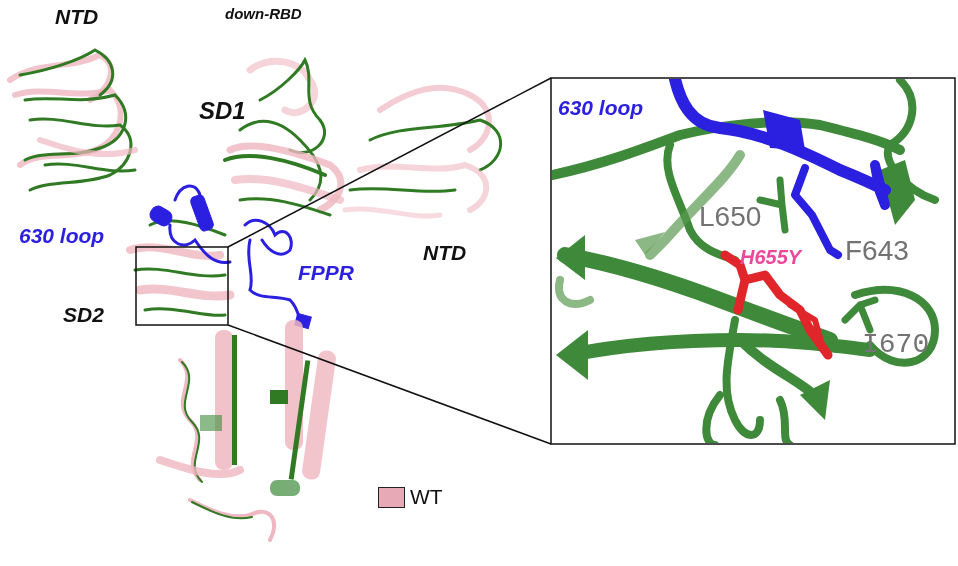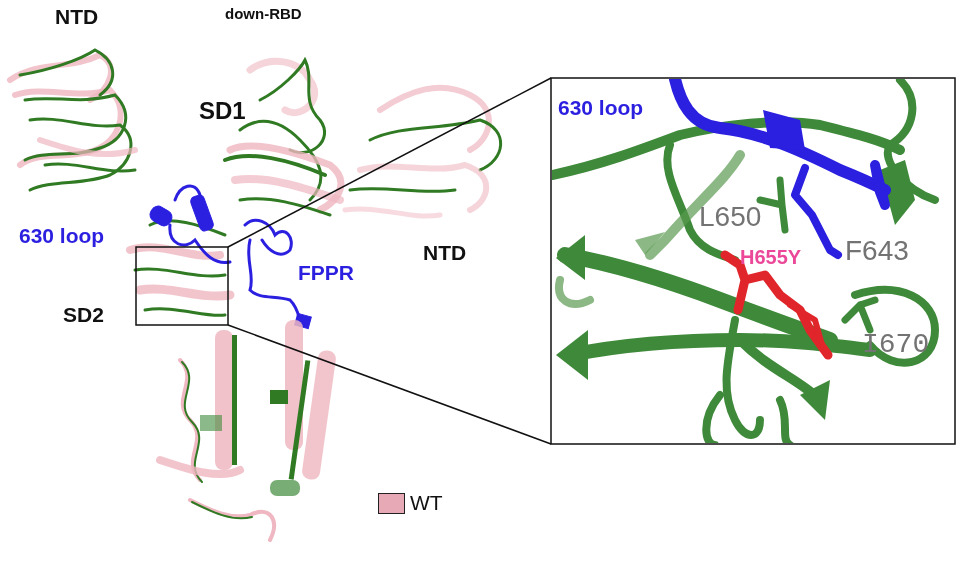--- a/index.html
+++ b/index.html
@@ -1,18 +1,18 @@
 <!DOCTYPE html>
 <html><head>
 <meta charset="utf-8">
 <style>
   html, body { margin:0; padding:0; background:#ffffff; }
   body { width:958px; height:566px; position:relative; overflow:hidden;
          font-family:"Liberation Sans", sans-serif; }
-  .lbl { position:absolute; font-weight:bold; white-space:nowrap; line-height:1; }
+  .lbl { position:absolute; font-weight:bold; white-space:nowrap; line-height:1;font-style:italic; }
   .black { color:#111111; }
   .blue { color:#2b1fe0; }
   .red { color:#ec4899; }
   .res { position:absolute; font-weight:normal; color:#737373; font-size:28px; white-space:nowrap; line-height:1; }
   svg { position:absolute; left:0; top:0; }
   .legend { position:absolute; left:378px; top:482px; }
   .legend-row { display:flex; align-items:center; height:30px; }
   .swatch { width:27px; height:21px; border:1.5px solid #222; margin-right:5px; box-sizing:border-box; }
   .legend-label { font-size:21px; color:#111; }
 </style>
@@ -137,17 +137,17 @@
 <div class="lbl blue" style="left:298px; top:262px; font-size:21px;">FPPR</div>
 <div class="lbl black" style="left:63px; top:304px; font-size:21px;">SD2</div>
 
 <div class="lbl blue" style="left:558px; top:97px; font-size:21px;">630 loop</div>
 <div class="res" style="left:699px; top:203px;">L650</div>
 <div class="res" style="left:845px; top:237px;">F643</div>
 <div class="lbl red" style="left:740px; top:247px; font-size:20px;">H655Y</div>
 <div class="res" style="left:862px; top:331px;font-family:Liberation Mono, monospace;">I670</div>
 
 <div class="legend">
-  <div class="legend-row" style="margin-top:6px;">
+  <div class="legend-row" style="">
     <div class="swatch" style="background:#e8a9b6;"></div>
     <span class="legend-label">WT</span>
   </div>
 </div>
 
 </body></html>

